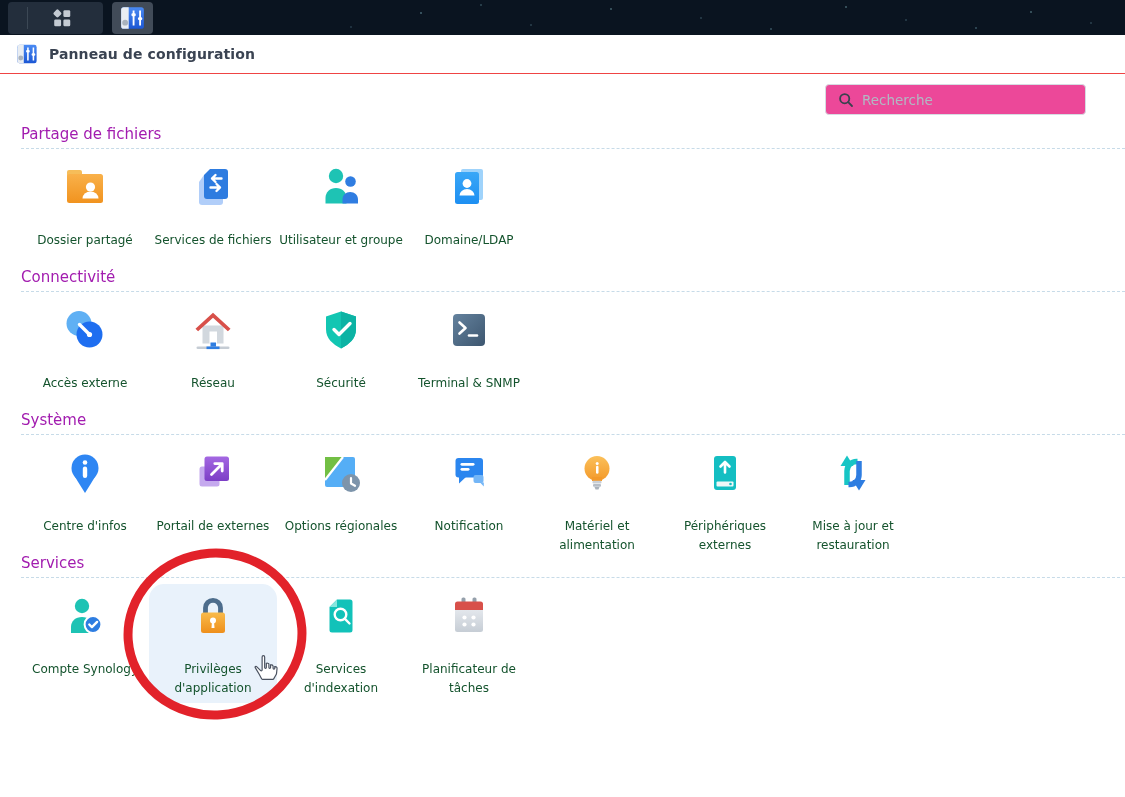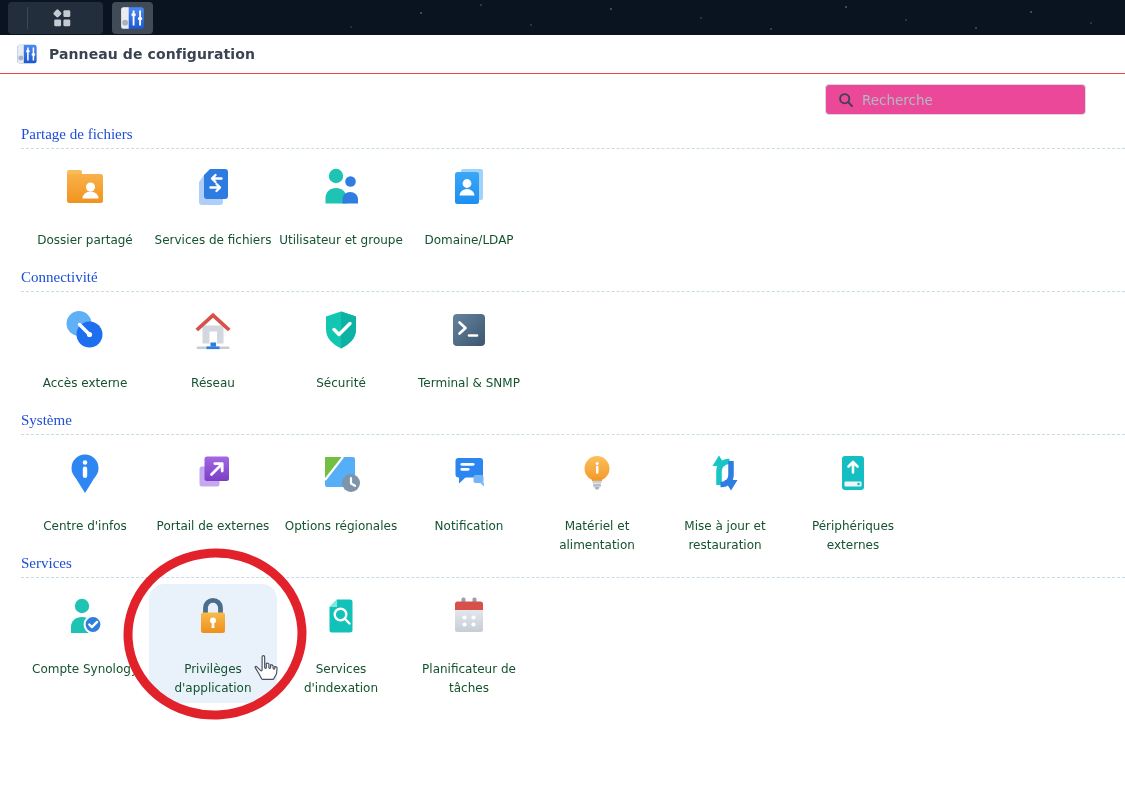--- a/index.html
+++ b/index.html
@@ -36,21 +36,21 @@
   
   .search-box { position:absolute; left:825px; top:84px; width:261px; height:31px;
     border:1px solid #d6dce2; border-radius:4px; display:flex; align-items:center; background:#ec4899; }
   .search-icon { width:16px; height:16px; margin-left:12px; flex:none; }
   .search-icon svg { width:100%; height:100%; display:block; }
   .search-input { border:none; outline:none; flex:1; margin:0 8px; font-size:13.5px; color:#333;
     font-family:inherit; background:transparent; }
   .search-input::placeholder { color:#b0b9c4; }
   
   .section { position:absolute; left:0; width:1125px; }
-  .section-title { font-size:15px; font-weight:normal; line-height:19px; color:#1d4ed8; margin-left:21px;font-family:Liberation Serif, serif; }
+  .section-title { font-size:15px; font-weight:normal; line-height:19px; color:#a21caf; margin-left:21px; }
   .section-divider { margin-left:21px; margin-top:4px; border-top:1px dashed #c7dbe8; height:0; }
   .items-row { display:flex; margin-left:21px; margin-top:6px; }
   .item { width:128px; text-align:center; padding-top:8px; padding-bottom:5px; cursor:pointer; flex:none; }
   .item.highlighted { background:#e9f2fb; border-radius:15px; }
   .item-icon { width:48px; height:48px; margin:0 auto; }
   .item-icon svg { width:100%; height:100%; display:block; }
   .item-label { margin-top:20px; font-size:12px; line-height:19px; color:#14532d; }
   
   .annotation-circle, .cursor-hand { position:absolute; pointer-events:none; }
   .annotation-circle { left:110px; top:535px; }
@@ -328,39 +328,39 @@
               <rect x="20" y="35" width="8" height="2.7" rx="1" fill="#b7bec7"></rect>
               <path d="M21.5 38h5l-1 2.5h-3z" fill="#aab2bb"></path>
             </svg>
           </div>
     <div class="item-label">Matériel et alimentation</div>
   </div>
 
   <div class="item">
     <div class="item-icon">
             <svg viewBox="0 0 48 48">
+              <rect x="13" y="7" width="22" height="34" rx="3" fill="#14bec2"></rect>
+              <path d="M24 23.5V13m-4.5 4.5L24 13l4.5 4.5" stroke="#fff" stroke-width="2.6" fill="none" stroke-linecap="round" stroke-linejoin="round"></path>
+              <rect x="15.5" y="32.5" width="17" height="5" rx="1" fill="#eef7f8"></rect>
+              <circle cx="29.5" cy="35" r="1.3" fill="#14bec2"></circle>
+            </svg>
+          </div>
+    <div class="item-label">Périphériques externes</div>
+  </div>
+
+  <div class="item">
+    <div class="item-icon">
+            <svg viewBox="0 0 48 48">
               <path d="M18 36V22a9.5 9.5 0 0 1 9.5-9.5h1" fill="none" stroke="#17c5c5" stroke-width="5.5"></path>
               <path d="M11.5 17h13L18 6.5z" fill="#17c5c5"></path>
               <path d="M30 12v14a9.5 9.5 0 0 1-9.5 9.5h-1" fill="none" stroke="#2e7de1" stroke-width="5.5"></path>
               <path d="M23.5 31h13L30 41.5z" fill="#2e7de1"></path>
             </svg>
           </div>
     <div class="item-label">Mise à jour et restauration</div>
-  </div>
-
-  <div class="item">
-    <div class="item-icon">
-            <svg viewBox="0 0 48 48">
-              <rect x="13" y="7" width="22" height="34" rx="3" fill="#14bec2"></rect>
-              <path d="M24 23.5V13m-4.5 4.5L24 13l4.5 4.5" stroke="#fff" stroke-width="2.6" fill="none" stroke-linecap="round" stroke-linejoin="round"></path>
-              <rect x="15.5" y="32.5" width="17" height="5" rx="1" fill="#eef7f8"></rect>
-              <circle cx="29.5" cy="35" r="1.3" fill="#14bec2"></circle>
-            </svg>
-          </div>
-    <div class="item-label">Périphériques externes</div>
   </div>
 </div>
   </section>
 
   <section class="section" style="top: 554px;">
     <h2 class="section-title">Services</h2>
     <div class="section-divider"></div>
     <div class="items-row">
   <div class="item">
     <div class="item-icon">

